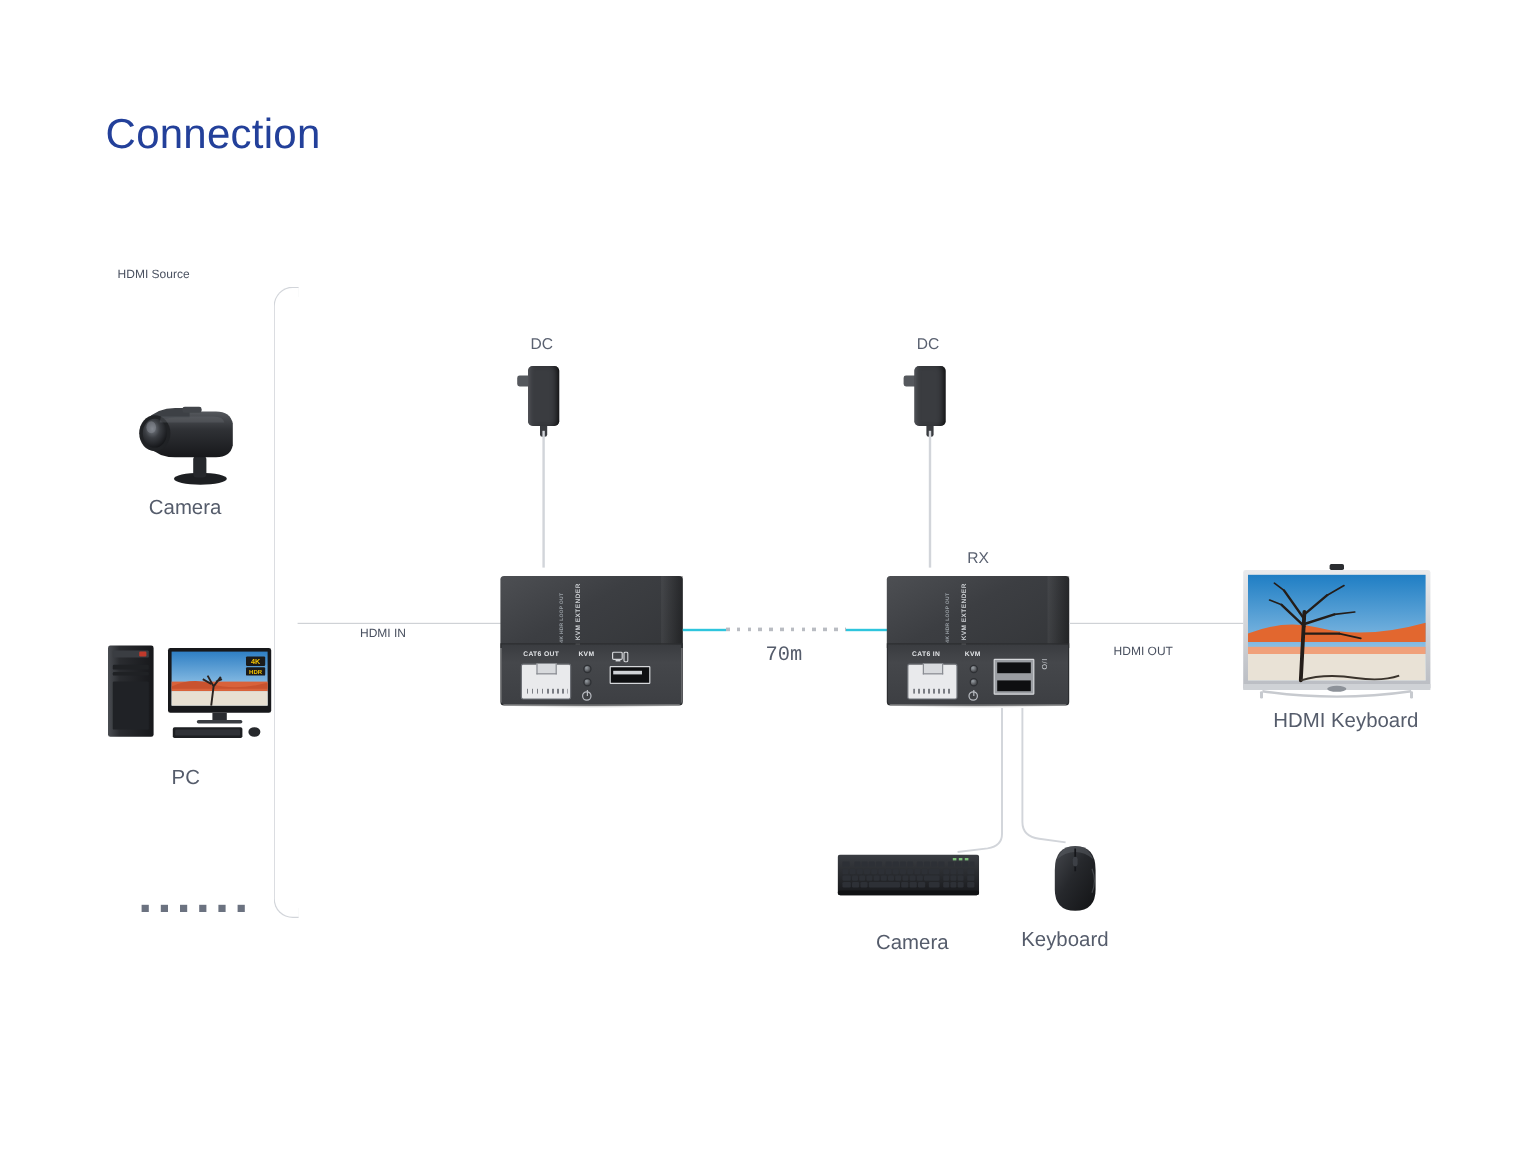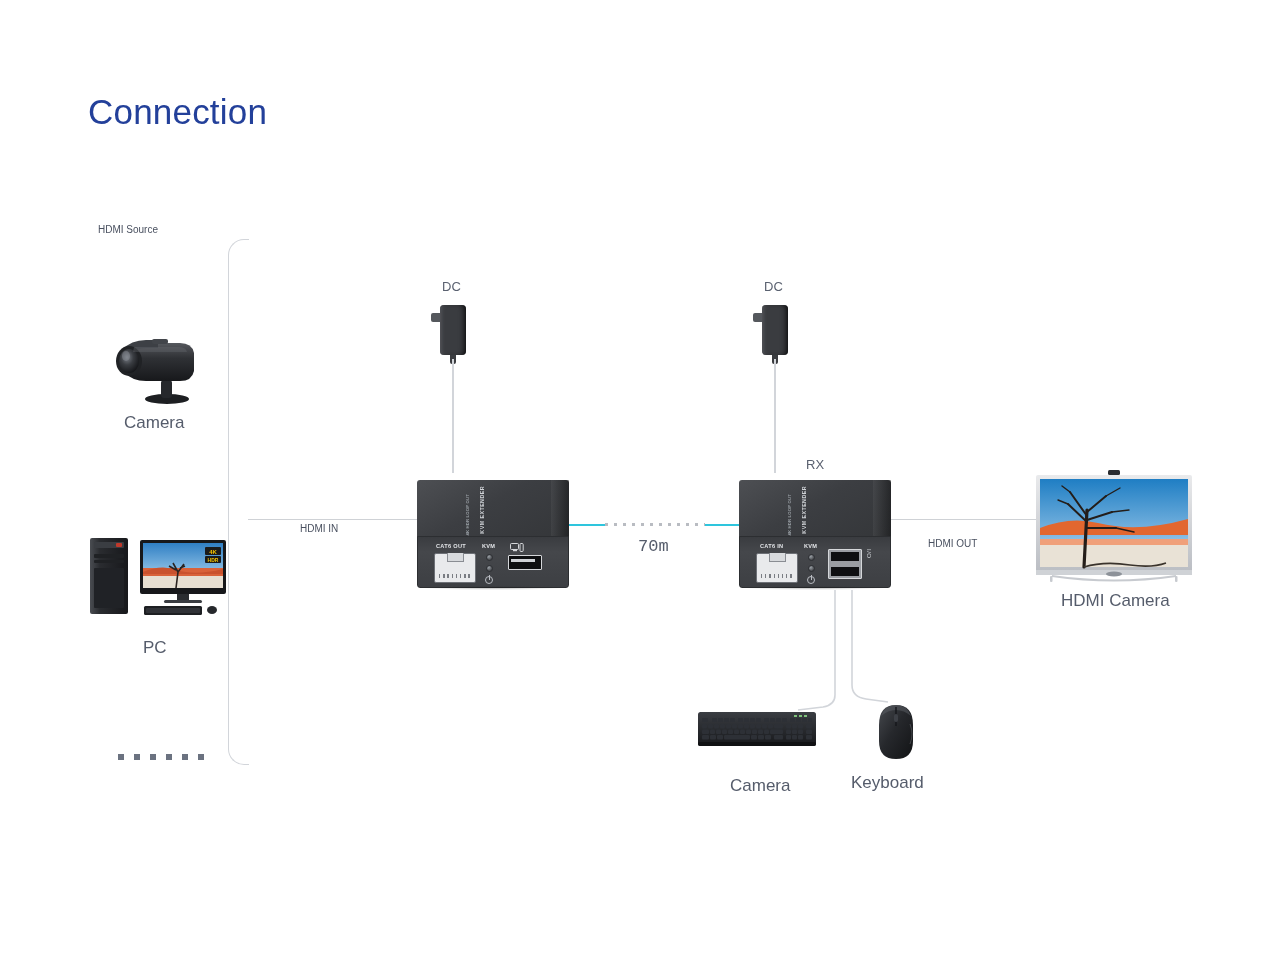--- a/index.html
+++ b/index.html
@@ -344,21 +344,21 @@
       </g>
       <path d="M50 97 q20 -6 46 -2 q22 3 36 -2" stroke="#3a332c" stroke-width="1.6" fill="none"></path>
 
       <rect x="2" y="100" width="156" height="5" fill="#cfd2d6"></rect>
       <ellipse cx="80" cy="104" rx="8" ry="2.5" fill="#8d9299"></ellipse>
       <path d="M18 106 q62 9 124 0" stroke="#c7cacf" stroke-width="2" fill="none"></path>
       <rect x="16" y="106" width="2.5" height="6" rx="1" fill="#c7cacf"></rect>
       <rect x="141" y="106" width="2.5" height="6" rx="1" fill="#c7cacf"></rect>
     </svg>
   </div>
-  <div class="abs lbl-lg" style="left:1061px;top:591px;">HDMI Camera</div>
+  <div class="abs lbl-lg" style="left:1061px;top:591px;">HDMI Keyboard</div>
 
   <svg class="abs" style="left:780px;top:590px;" width="140" height="140" viewBox="0 0 140 140">
     <path d="M55 0 L55 105 q0 10 -12 12 L18 120" stroke="#d2d5da" stroke-width="1.6" fill="none"></path>
     <path d="M72 0 L72 95 q0 12 14 14 L108 112" stroke="#d2d5da" stroke-width="1.6" fill="none"></path>
   </svg>
 
   <div class="kb-wrap" style="left:698px;top:712px;">
     <svg width="118" height="38" viewBox="0 0 118 38">
       <defs>
         <linearGradient id="kbg" x1="0" y1="0" x2="0" y2="1">

